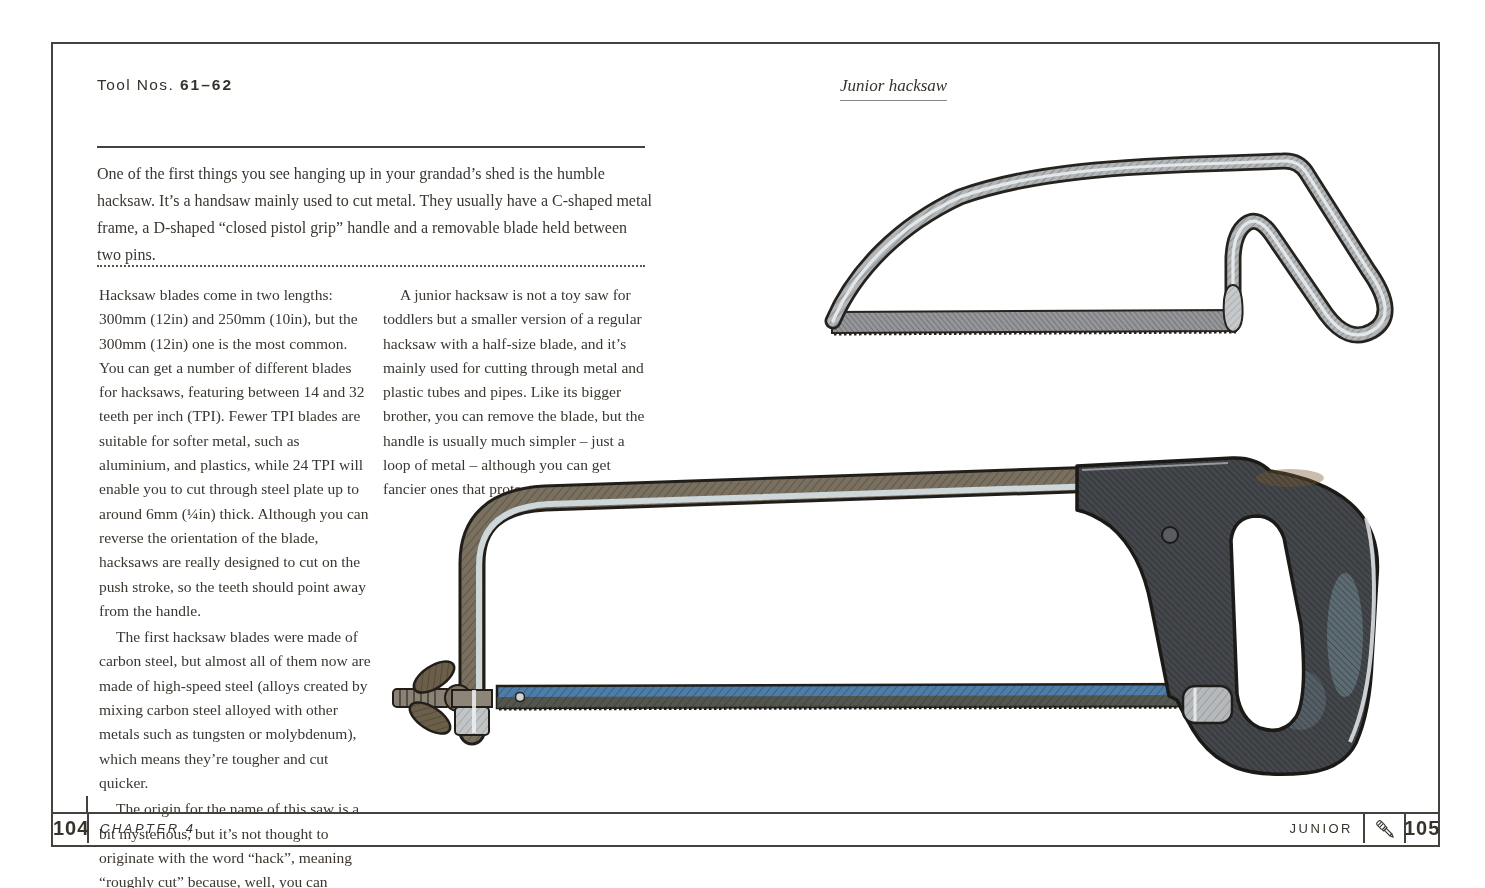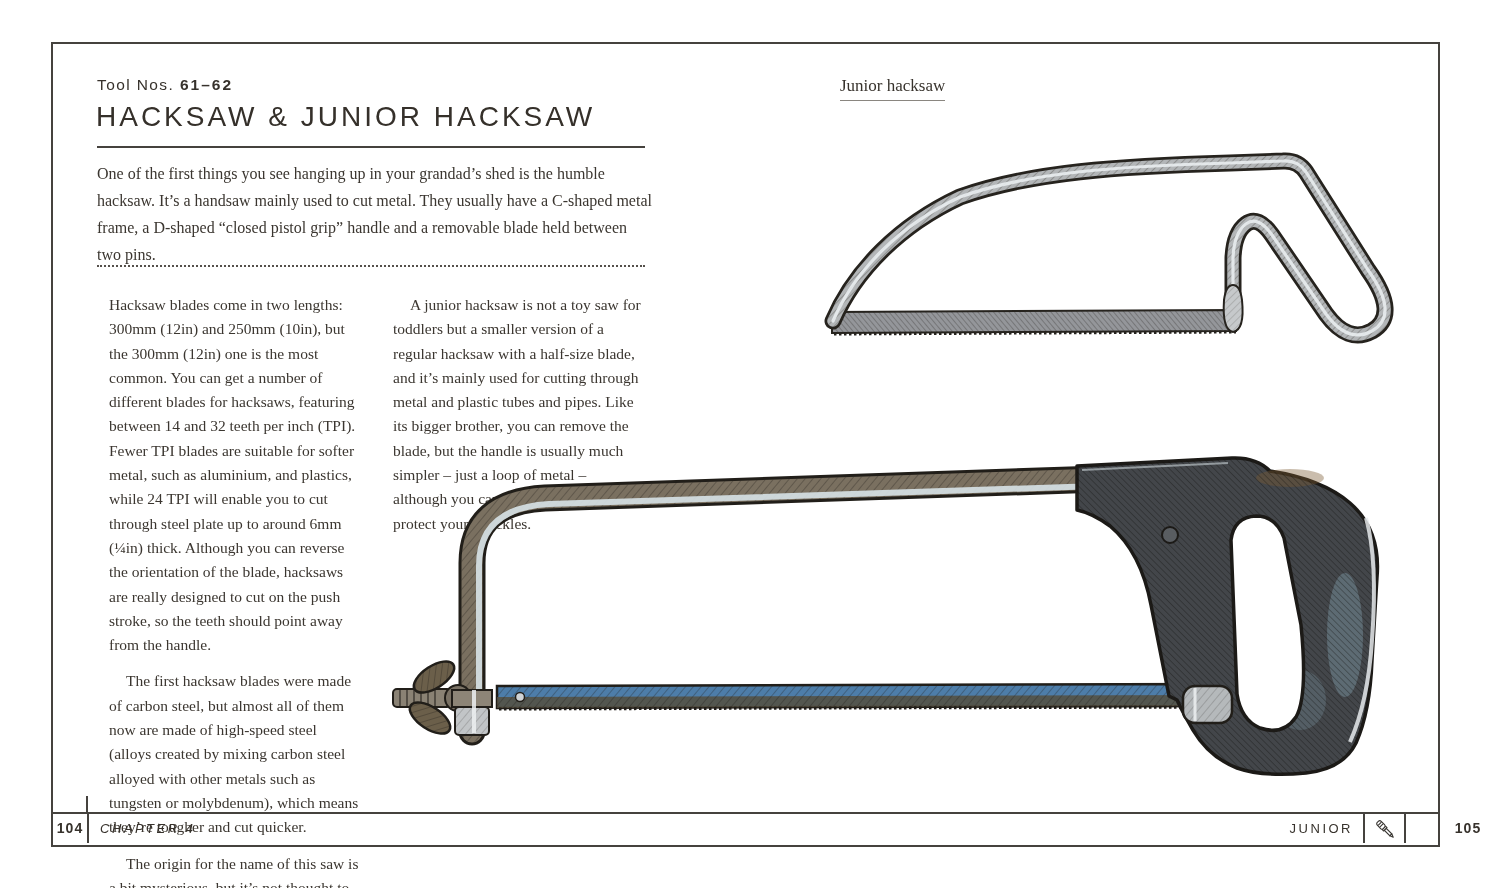--- a/index.html
+++ b/index.html
@@ -13,59 +13,58 @@
   .title{position:absolute;left:96px;top:101px;font-size:28px;letter-spacing:3px;color:#35302a;font-weight:500;}
   .title-rule{position:absolute;left:97px;top:146px;width:548px;height:0;border-top:2px solid #45423e;}
   .intro{position:absolute;left:97px;top:160px;width:556px;font-family:"Liberation Serif",serif;
         font-size:16px;line-height:27px;color:#3b3630;}
   .dotted-rule{position:absolute;left:97px;top:265px;width:548px;height:0;border-top:2px dotted #55504b;}
   
   .col{position:absolute;top:281px;width:276px;font-family:"Liberation Serif",serif;
         font-size:15.5px;line-height:24.3px;color:#3b3630;}
   .col1{left:97px;}
   .col2{left:381px;width:272px;}
-  .col p{margin:12px;}
+  .col p{margin:2px;}
   .col p.indent{text-indent:17px;}
   
   .caption{position:absolute;width:175px;z-index:5;}
-  .caption .cap-label{display:inline-block;font-family:"Liberation Serif",serif;
+  .caption .cap-label{display:inline-block;font-family:"Liberation Serif",serif;font-style:italic;
         font-size:17px;color:#37322c;padding-bottom:4px;border-bottom:1.5px solid #8a8680;margin-bottom:7px;}
   .caption .cap-text{font-size:14.5px;line-height:22px;color:#3b3733;}
   .caption-junior{left:840px;top:76px;}
   .caption-hacksaw{left:840px;top:554px;}
   
   .illu{position:absolute;}
   .illu-junior{left:808px;top:148px;}
   .illu-hacksaw{left:388px;top:448px;}
   
   .footer-rule{position:absolute;left:51px;top:812px;width:1387px;height:0;border-top:2px solid #45423e;}
   .footer-tick{position:absolute;left:86px;top:796px;width:2px;height:16px;background:#45423e;}
   .pn-cell{position:absolute;top:814px;height:29px;line-height:29px;text-align:center;
-        font-size:14px;font-weight:700;letter-spacing:1px;color:#37322c;}
+        font-size:20px;font-weight:700;letter-spacing:1px;color:#37322c;}
   .pn-left{left:53px;width:34px;border-right:2px solid #45423e;}
-  .pn-right{left:1404px;width:32px;padding-left:48px;}
+  .pn-right{left:1404px;width:32px;}
   .chapter-label{position:absolute;left:100px;top:814px;height:29px;line-height:29px;
         font-size:13px;letter-spacing:2.5px;color:#37322c;font-style:italic;}
   .section-label{position:absolute;top:814px;right:132px;height:29px;line-height:29px;
         font-size:13px;letter-spacing:2.5px;color:#37322c;}
   .icon-cell{position:absolute;left:1363px;top:814px;width:39px;height:29px;
         border-right:2px solid #45423e;display:flex;align-items:center;justify-content:center;}
 </style>
 </head>
 <body>
 
 <div class="page">
 
   <div class="page-border"></div>
 
   <div class="toolnos">
     <span>Tool Nos.</span>
     <b>61–62</b>
   </div>
-  <div class="title">HACKSAW &amp; JUNIOR HACKSAW</div>
   <div class="title-rule"></div>
 
   <div class="intro">One of the first things you see hanging up in your grandad’s shed is the humble hacksaw. It’s a handsaw mainly used to cut metal. They usually have a C-shaped metal frame, a D-shaped “closed pistol grip” handle and a removable blade held between two pins.</div>
   <div class="dotted-rule"></div>
 
   <div class="col col1">
     <p>Hacksaw blades come in two lengths: 300mm (12in) and 250mm (10in), but the 300mm (12in) one is the most common. You can get a number of different blades for hacksaws, featuring between 14 and 32 teeth per inch (TPI). Fewer TPI blades are suitable for softer metal, such as aluminium, and plastics, while 24 TPI will enable you to cut through steel plate up to around 6mm (¼in) thick. Although you can reverse the orientation of the blade, hacksaws are really designed to cut on the push stroke, so the teeth should point away from the handle.</p>
     <p class="indent">The first hacksaw blades were made of carbon steel, but almost all of them now are made of high-speed steel (alloys created by mixing carbon steel alloyed with other metals such as tungsten or molybdenum), which means they’re tougher and cut quicker.</p>
     <p class="indent">The origin for the name of this saw is a bit mysterious, but it’s not thought to originate with the word “hack”, meaning “roughly cut” because, well, you can actually do some quite delicate work with a hacksaw.</p>
   </div>

